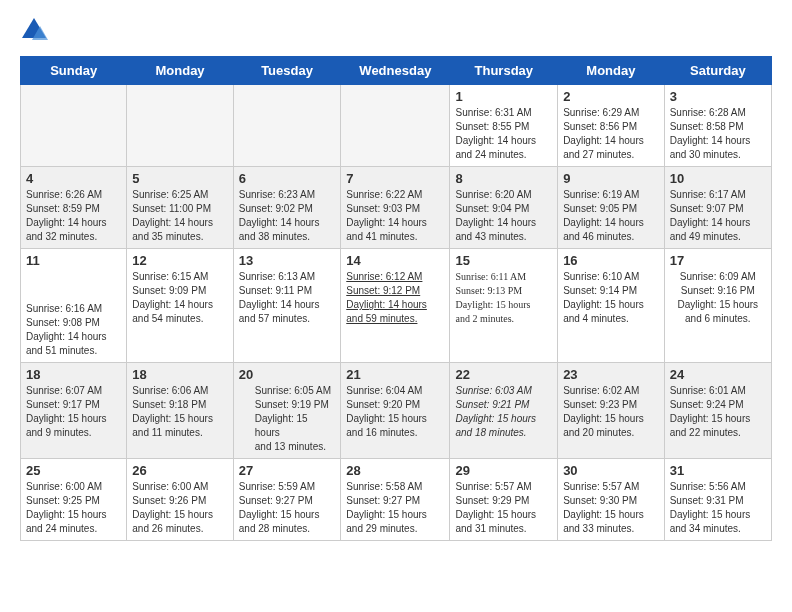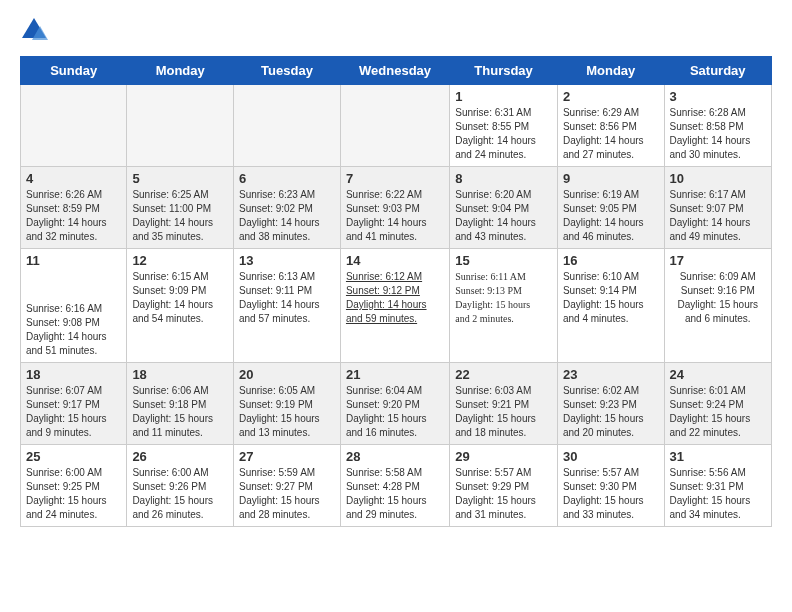--- a/index.html
+++ b/index.html
@@ -270,35 +270,35 @@
           </td>
           <td>
             <span class="day-num">18</span>
             <div class="day-info" style="white-space: pre-line;">Sunrise: 6:06 AM
 Sunset: 9:18 PM
 Daylight: 15 hours
 and 11 minutes.</div>
           </td>
           <td>
             <span class="day-num">20</span>
-            <div class="day-info" style="white-space: pre-line;">Sunrise: 6:05 AM
+            <div class="day-info" style="white-space: pre-line; margin-left: 16px;">Sunrise: 6:05 AM
 Sunset: 9:19 PM
 Daylight: 15 hours
 and 13 minutes.</div>
           </td>
           <td>
             <span class="day-num">21</span>
             <div class="day-info" style="white-space: pre-line;">Sunrise: 6:04 AM
 Sunset: 9:20 PM
 Daylight: 15 hours
 and 16 minutes.</div>
           </td>
           <td>
             <span class="day-num">22</span>
-            <div class="day-info" style="white-space: pre-line;">Sunrise: 6:03 AM
+            <div class="day-info" style="white-space: pre-line; font-style: italic;">Sunrise: 6:03 AM
 Sunset: 9:21 PM
 Daylight: 15 hours
 and 18 minutes.</div>
           </td>
           <td>
             <span class="day-num">23</span>
             <div class="day-info" style="white-space: pre-line;">Sunrise: 6:02 AM
 Sunset: 9:23 PM
 Daylight: 15 hours
 and 20 minutes.</div>
@@ -329,21 +329,21 @@
           <td>
             <span class="day-num">27</span>
             <div class="day-info" style="white-space: pre-line;">Sunrise: 5:59 AM
 Sunset: 9:27 PM
 Daylight: 15 hours
 and 28 minutes.</div>
           </td>
           <td>
             <span class="day-num">28</span>
             <div class="day-info" style="white-space: pre-line;">Sunrise: 5:58 AM
-Sunset: 4:28 PM
+Sunset: 9:27 PM
 Daylight: 15 hours
 and 29 minutes.</div>
           </td>
           <td>
             <span class="day-num">29</span>
             <div class="day-info" style="white-space: pre-line;">Sunrise: 5:57 AM
 Sunset: 9:29 PM
 Daylight: 15 hours
 and 31 minutes.</div>
           </td>

